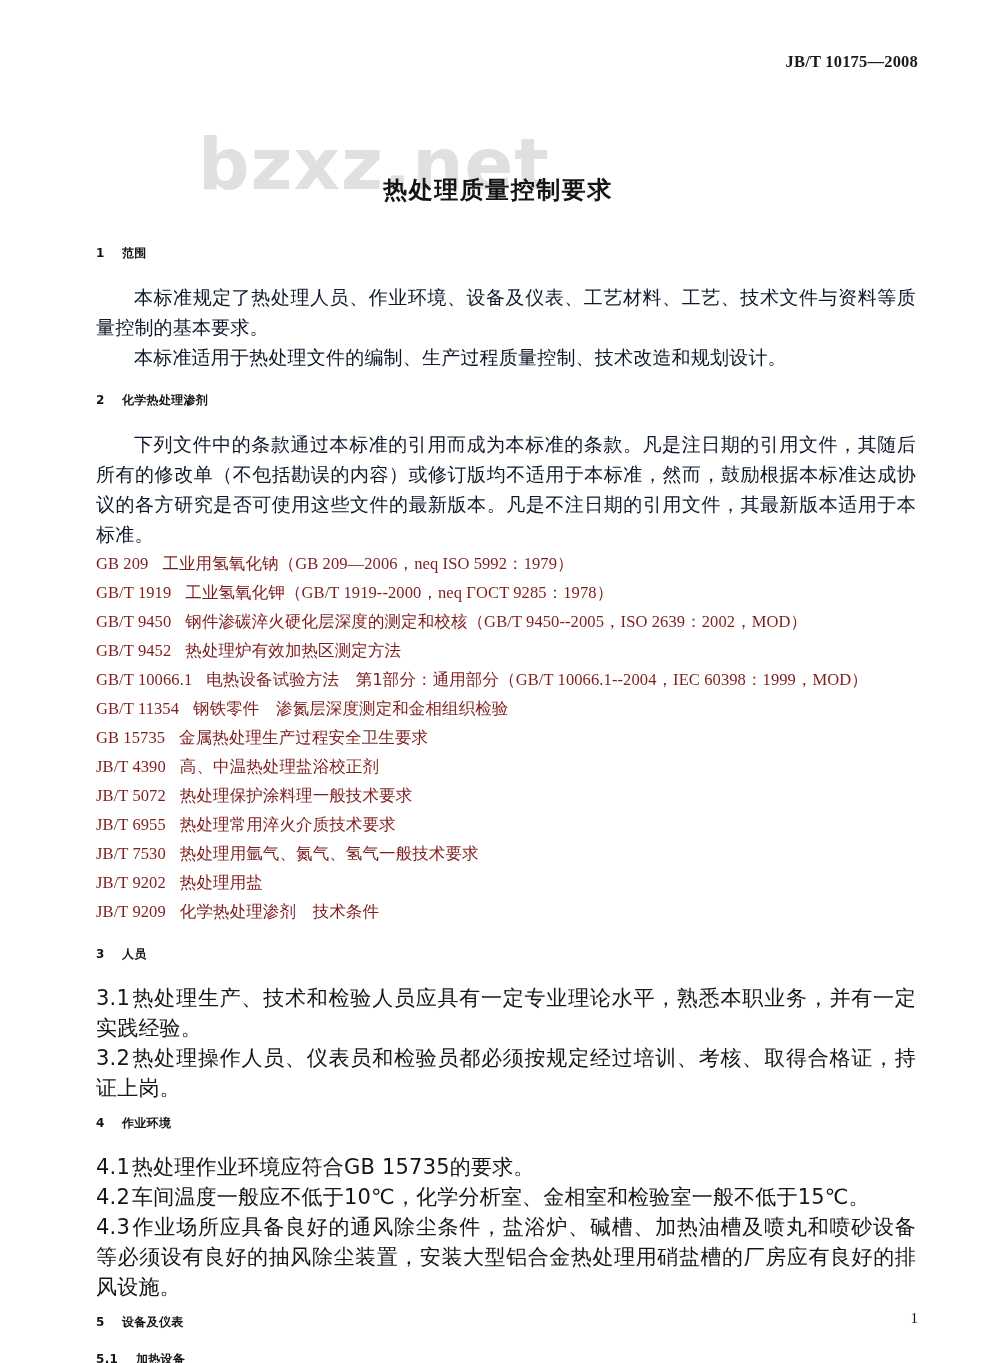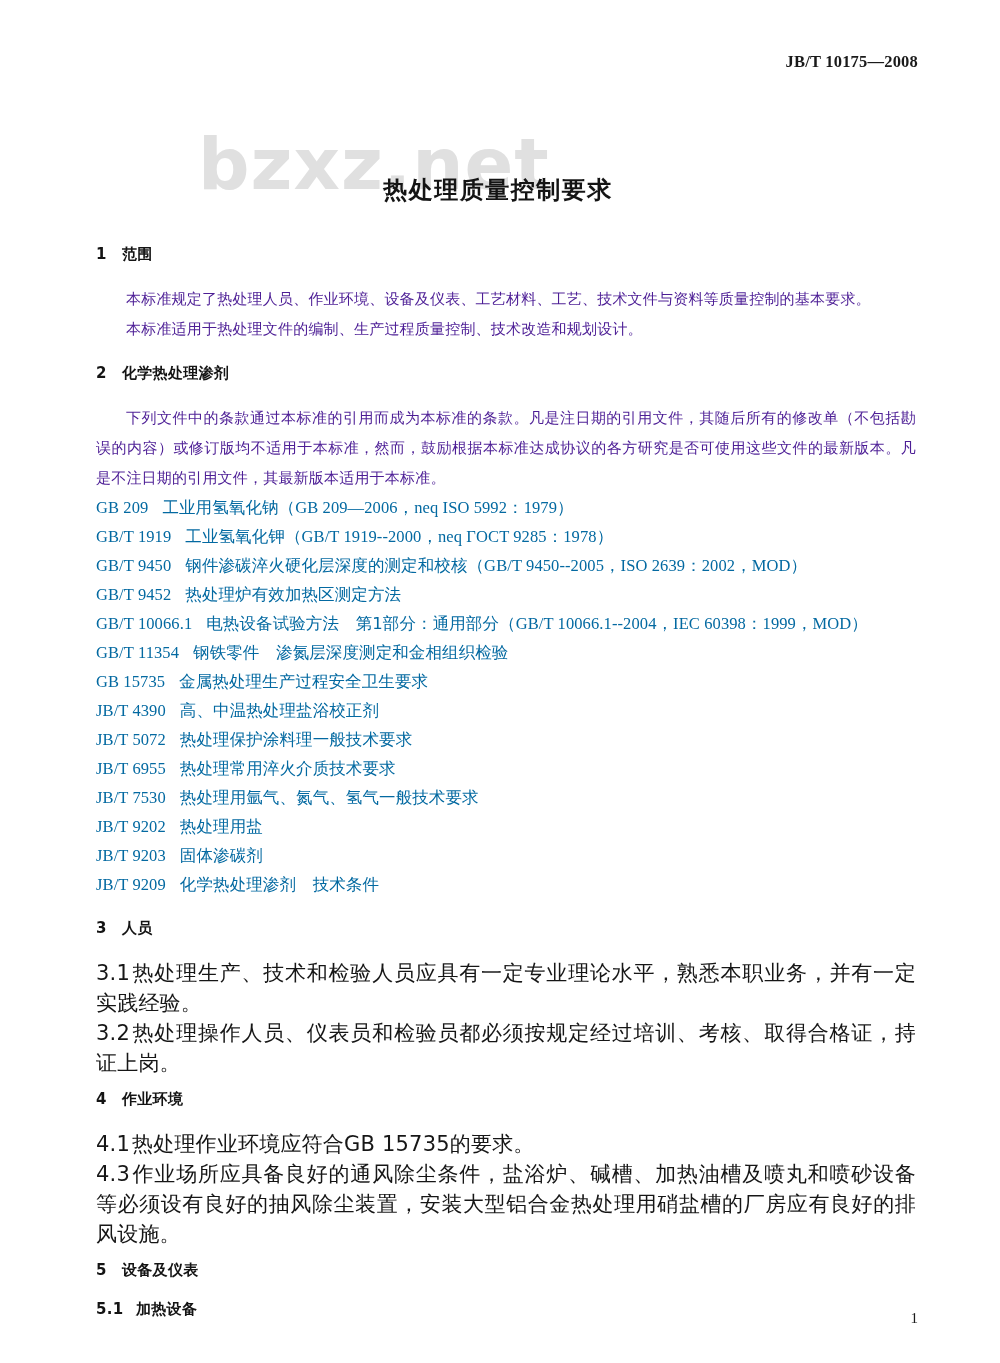--- a/index.html
+++ b/index.html
@@ -69,36 +69,36 @@
   .body-wrap {
     position: absolute;
     left: 96px;
     top: 245px;
     width: 820px;
     z-index: 2;
   }
 
   .clause-heading {
     font-family: "DejaVu Sans", "Liberation Sans", sans-serif;
-    font-size: 15px;
+    font-size: 12px;
     font-weight: bold;
     color: #141414;
     letter-spacing: 0.3px;
     margin: 0;
   }
   .clause-heading .num {
     display: inline-block;
     min-width: 26px;
   }
 
   .para {
     font-family: "DejaVu Sans", "Liberation Sans", sans-serif;
-    font-size: 15px;
+    font-size: 19px;
     line-height: 30px;
-    color: #4c1d95;
+    color: #0f172a;
     margin: 0;
     text-align: justify;
     text-justify: inter-ideograph;
     letter-spacing: 0.2px;
   }
   .para.indent {
     text-indent: 2em;
   }
 
   .sub-clause {
@@ -118,21 +118,21 @@
   
   .ref-list {
     margin: 0;
     padding: 0;
     list-style: none;
   }
   .ref-item {
     font-family: "Liberation Serif", "DejaVu Serif", serif;
     font-size: 16.5px;
     line-height: 29px;
-    color: #0369a1;
+    color: #7f1d1d;
     margin: 0;
     padding-left: 40px;
     text-indent: 0;
     letter-spacing: 0.1px;
   }
   .ref-item .ref-code {
     font-family: "Liberation Serif", "DejaVu Serif", serif;
   }
   .ref-item .ref-title {
     font-family: "DejaVu Sans", "Liberation Sans", sans-serif;
@@ -220,23 +220,20 @@
       <li class="ref-item wrap">
         <span class="ref-code">JB/T 6955</span><span class="ref-title">热处理常用淬火介质技术要求</span><span class="ref-paren"></span>
       </li>
       <li class="ref-item wrap">
         <span class="ref-code">JB/T 7530</span><span class="ref-title">热处理用氩气、氮气、氢气一般技术要求</span><span class="ref-paren"></span>
       </li>
       <li class="ref-item wrap">
         <span class="ref-code">JB/T 9202</span><span class="ref-title">热处理用盐</span><span class="ref-paren"></span>
       </li>
       <li class="ref-item wrap">
-        <span class="ref-code">JB/T 9203</span><span class="ref-title">固体渗碳剂</span><span class="ref-paren"></span>
-      </li>
-      <li class="ref-item wrap">
         <span class="ref-code">JB/T 9209</span><span class="ref-title">化学热处理渗剂　技术条件</span><span class="ref-paren"></span>
       </li>
     </ul>
 
     <div class="gap-md"></div>
 
     <div class="clause-heading">
       <span class="num">3</span><span>人员</span>
     </div>
     <div class="gap-md"></div>
@@ -250,20 +247,23 @@
     <div class="gap-sm"></div>
 
     <div class="clause-heading">
       <span class="num">4</span><span>作业环境</span>
     </div>
     <div class="gap-md"></div>
     <p class="sub-clause">
       <span class="sc-num">4.1</span><span>热处理作业环境应符合GB 15735的要求。</span>
     </p>
     <p class="sub-clause">
+      <span class="sc-num">4.2</span><span>车间温度一般应不低于10℃，化学分析室、金相室和检验室一般不低于15℃。</span>
+    </p>
+    <p class="sub-clause">
       <span class="sc-num">4.3</span><span>作业场所应具备良好的通风除尘条件，盐浴炉、碱槽、加热油槽及喷丸和喷砂设备等必须设有良好的抽风除尘装置，安装大型铝合金热处理用硝盐槽的厂房应有良好的排风设施。</span>
     </p>
 
     <div class="gap-sm"></div>
 
     <div class="clause-heading">
       <span class="num">5</span><span>设备及仪表</span>
     </div>
     <div class="gap-md"></div>
     <div class="clause-heading">

